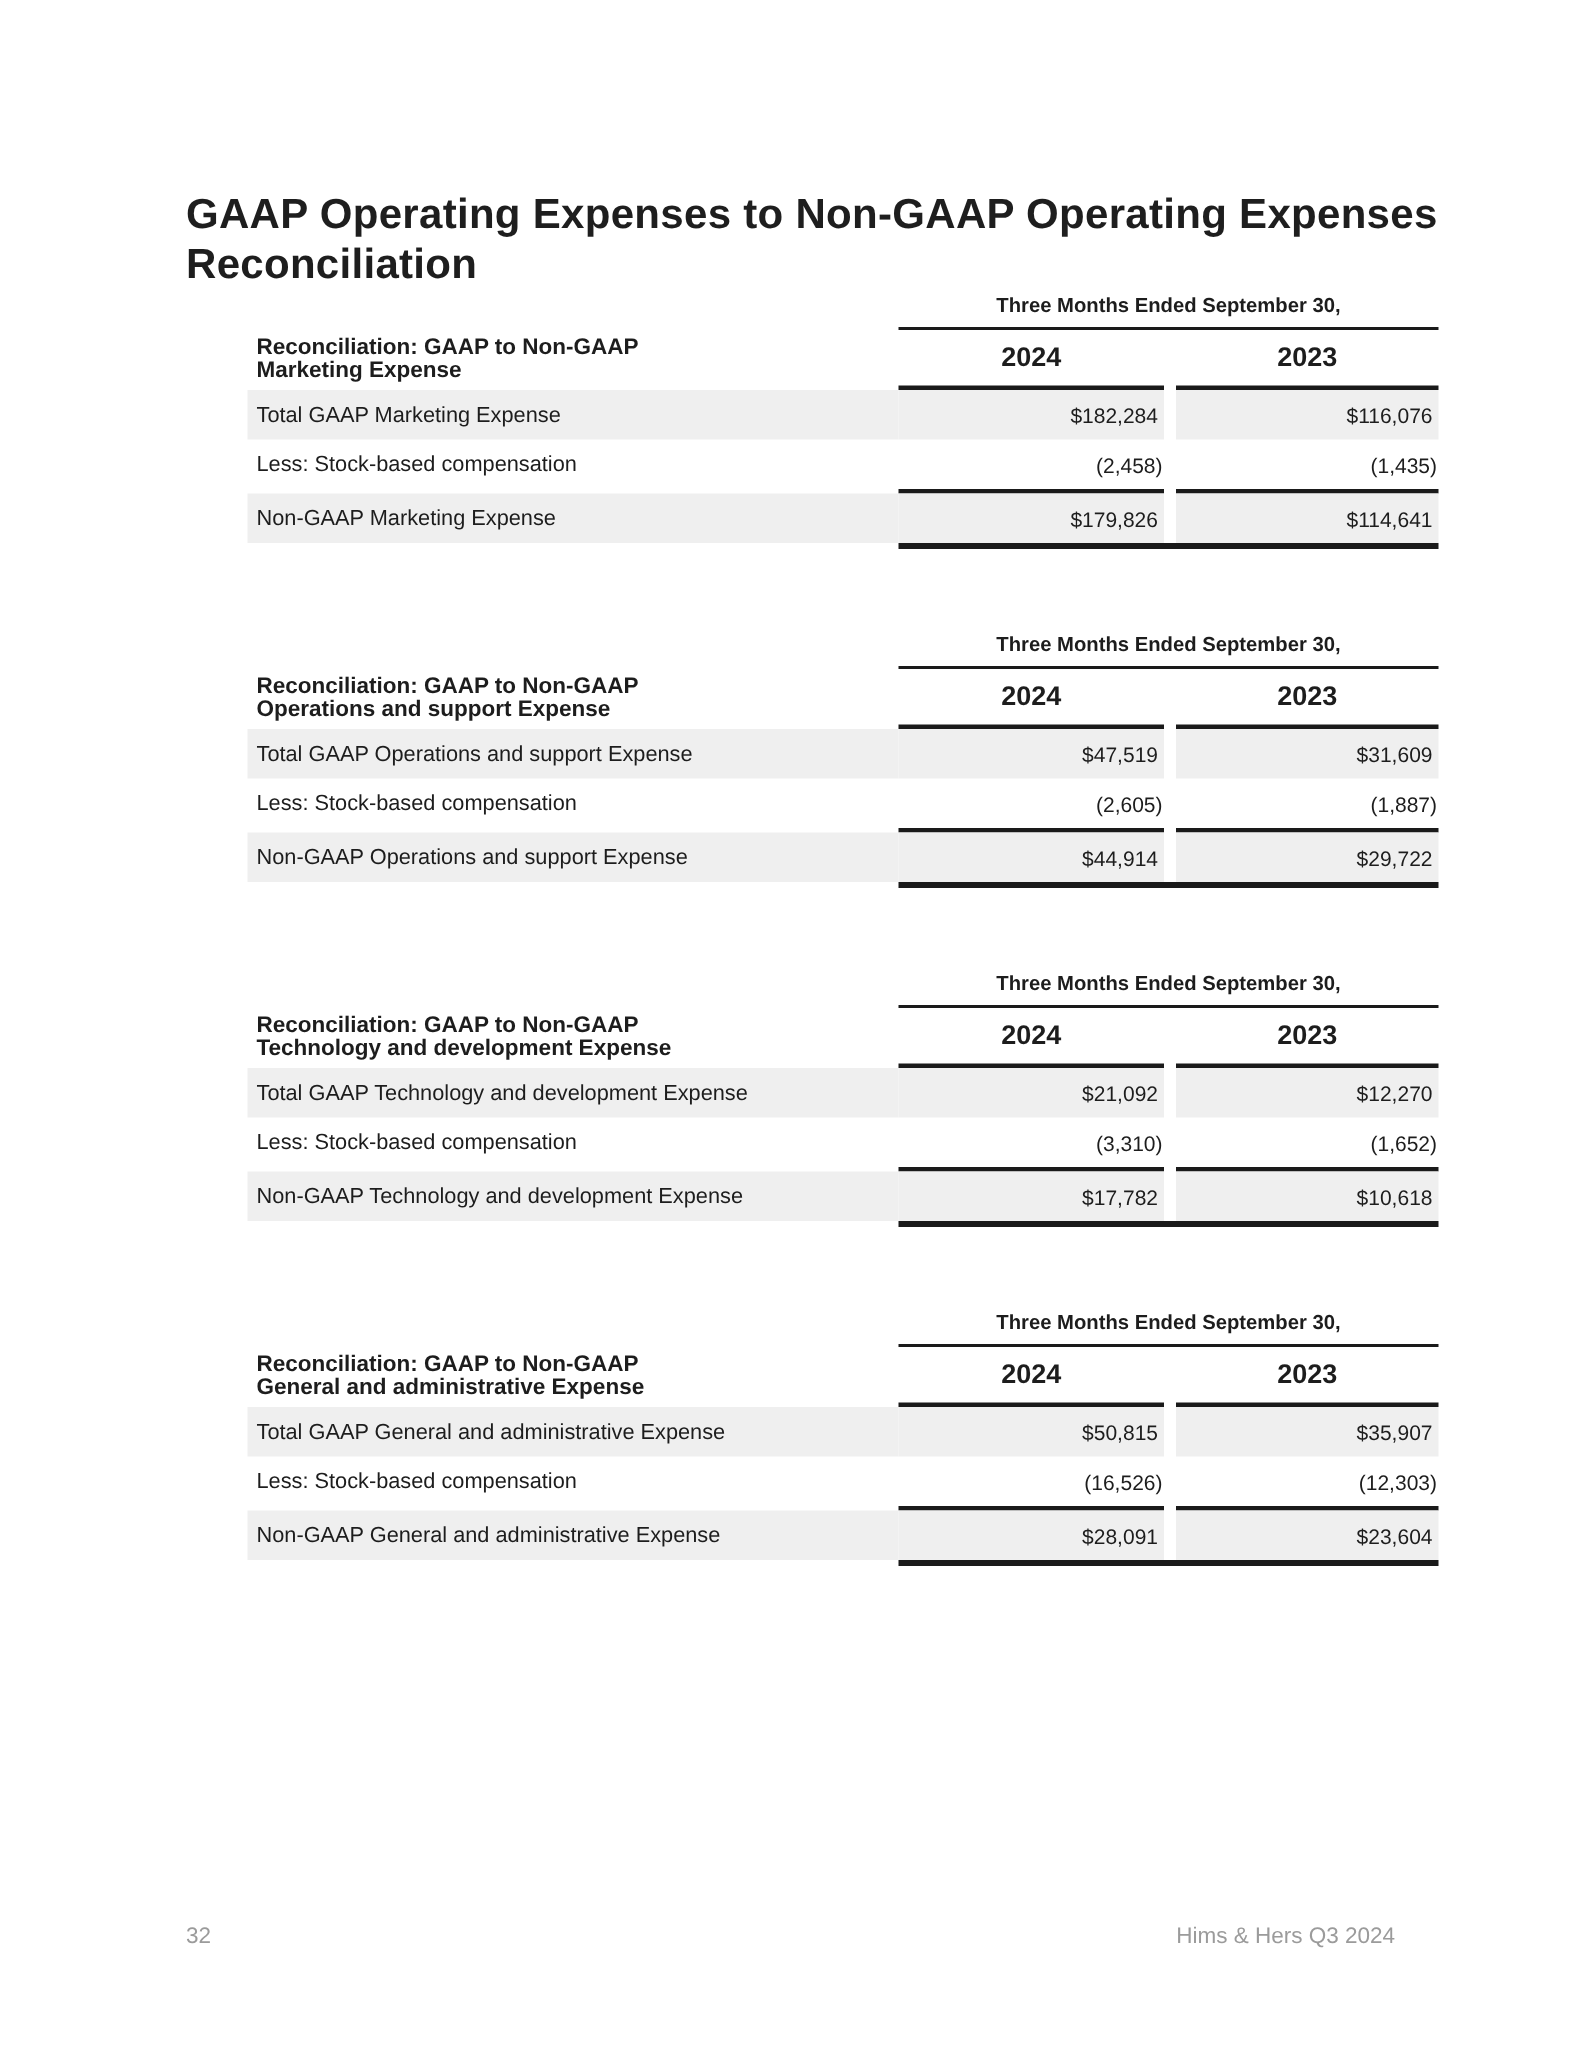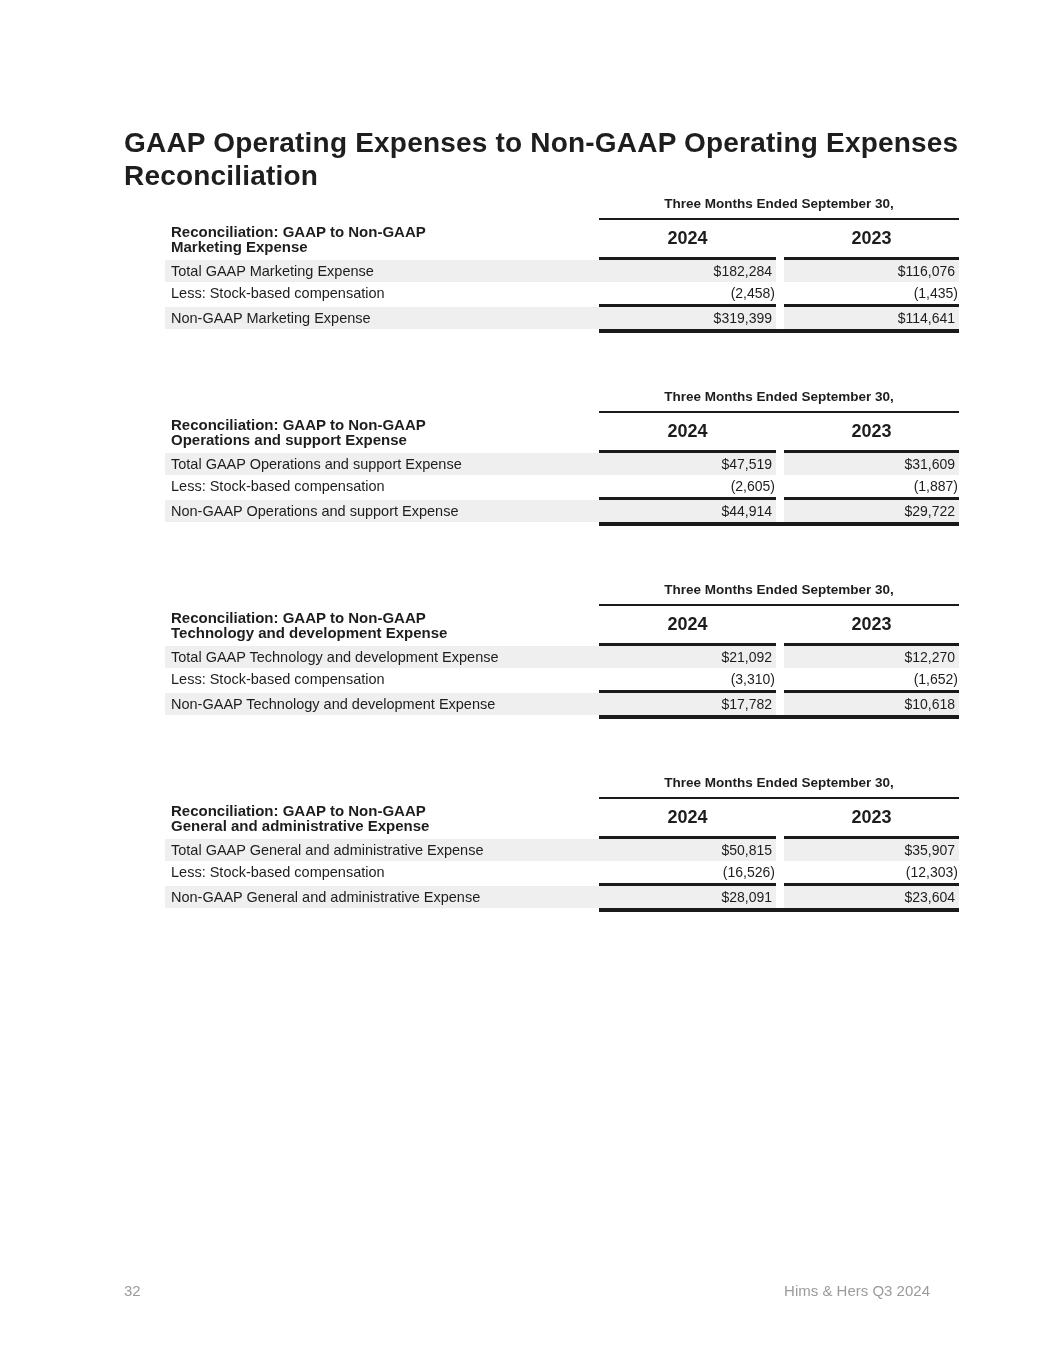--- a/index.html
+++ b/index.html
@@ -33,21 +33,21 @@
   .rule-split .seg1 { width: 177px; background: #1a1a1a; }
   .rule-split .segGap { width: 8px; background: transparent; }
   .rule-split .seg2 { width: 175px; background: #1a1a1a; }
 
   .head-row { display: flex; align-items: center; min-height: 37px; }
   .h-label { width: 434px; font-size: 15px; font-weight: 700; line-height: 15px; padding-left: 6px; }
   .h-year  { width: 177px; text-align: center; font-size: 18px; font-weight: 700; }
   .h-gap   { width: 8px; }
   .h-year.y2 { width: 175px; }
 
-  .data-row { display: flex; align-items: center; height: 22px; font-size: 14.5px; }
+  .data-row { display: flex; align-items: center; height: 33px; font-size: 14.5px; }
   .c-label { width: 434px; padding-left: 6px; height: 100%; display: flex; align-items: center; }
   .c-val   { width: 177px; height: 100%; display: flex; align-items: center;
              justify-content: flex-end; padding-right: 4px; font-size: 14px; }
   .c-gap   { width: 8px; height: 100%; background: #ffffff; }
   .c-val.y2 { width: 175px; }
   .c-val.neg { padding-right: 1px; }
   .data-row.shaded .c-label, .data-row.shaded .c-val { background: #efefef; }
 
   .footer {
     position: absolute; top: 1282px; left: 124px; right: 125px;
@@ -91,21 +91,21 @@
       <div class="c-gap"></div>
       <div class="c-val y2 neg">(1,435)</div>
     </div>
     <div class="rule-split">
         <div class="seg1"></div>
         <div class="segGap"></div>
         <div class="seg2"></div>
       </div>
     <div class="data-row shaded">
       <div class="c-label">Non-GAAP Marketing Expense</div>
-      <div class="c-val">$319,399</div>
+      <div class="c-val">$179,826</div>
       <div class="c-gap"></div>
       <div class="c-val y2">$114,641</div>
     </div>
     <div class="rule-bottom"></div>
   </div>
 
   <div class="fin-table">
     <div class="period">Three Months Ended September 30,</div>
     <div class="rule-thin"></div>
     <div class="head-row">

